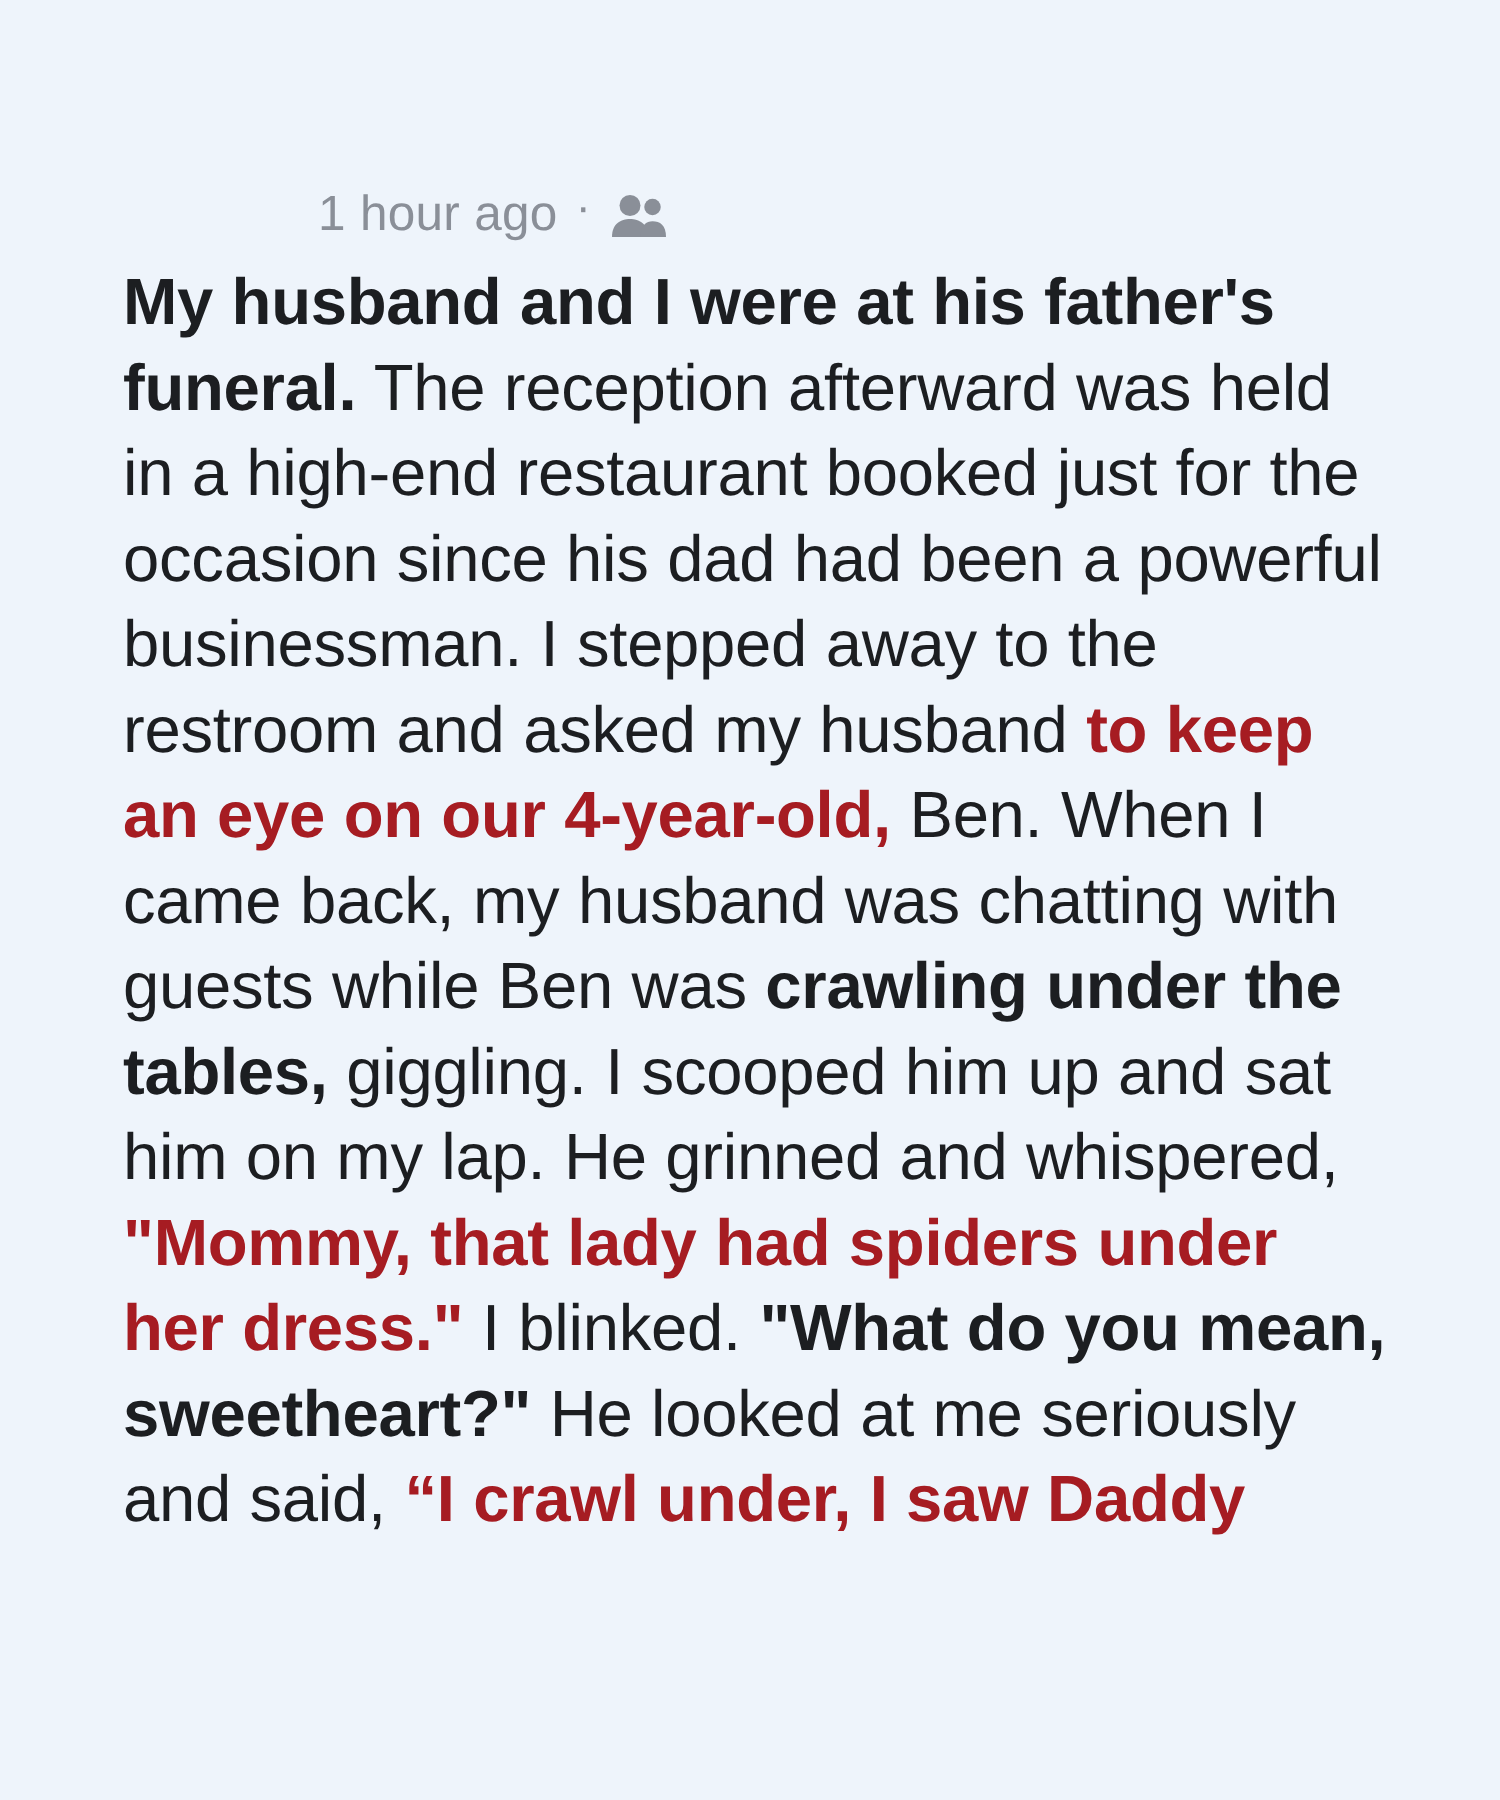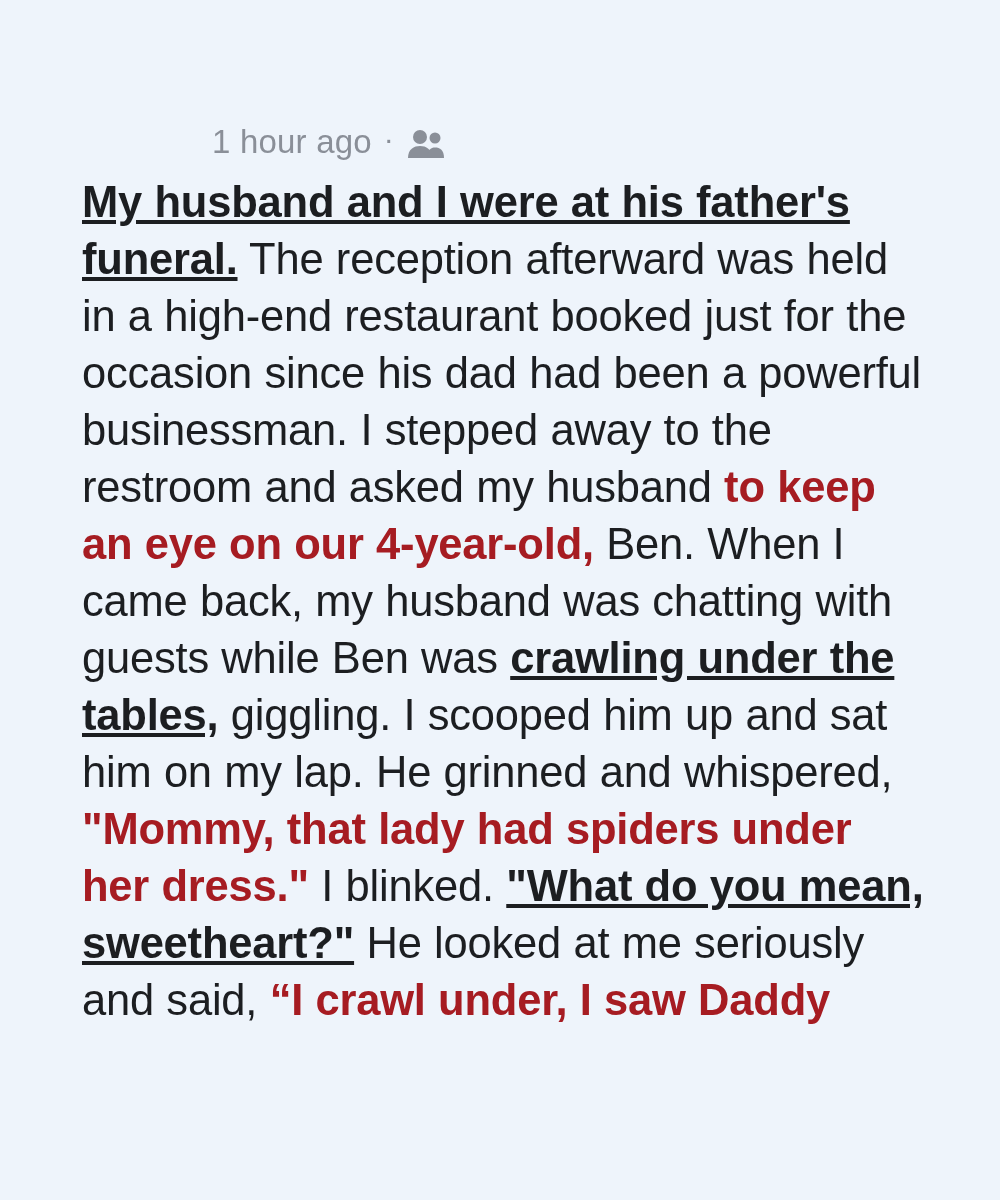--- a/index.html
+++ b/index.html
@@ -53,21 +53,20 @@
   .body-text {
     font-size: 43.5px;
     line-height: 57px;
     color: #1c1e21;
     letter-spacing: -0.2px;
     word-spacing: 0.5px;
   }
   .b {
     font-weight: bold;
     color: #1c1e21;
-    text-decoration: underline;
   }
   .r {
     font-weight: bold;
     color: #a61c22;
   }
   .fade-bottom {
     position: absolute;
     left: 0;
     bottom: 0;
     width: 1000px;

